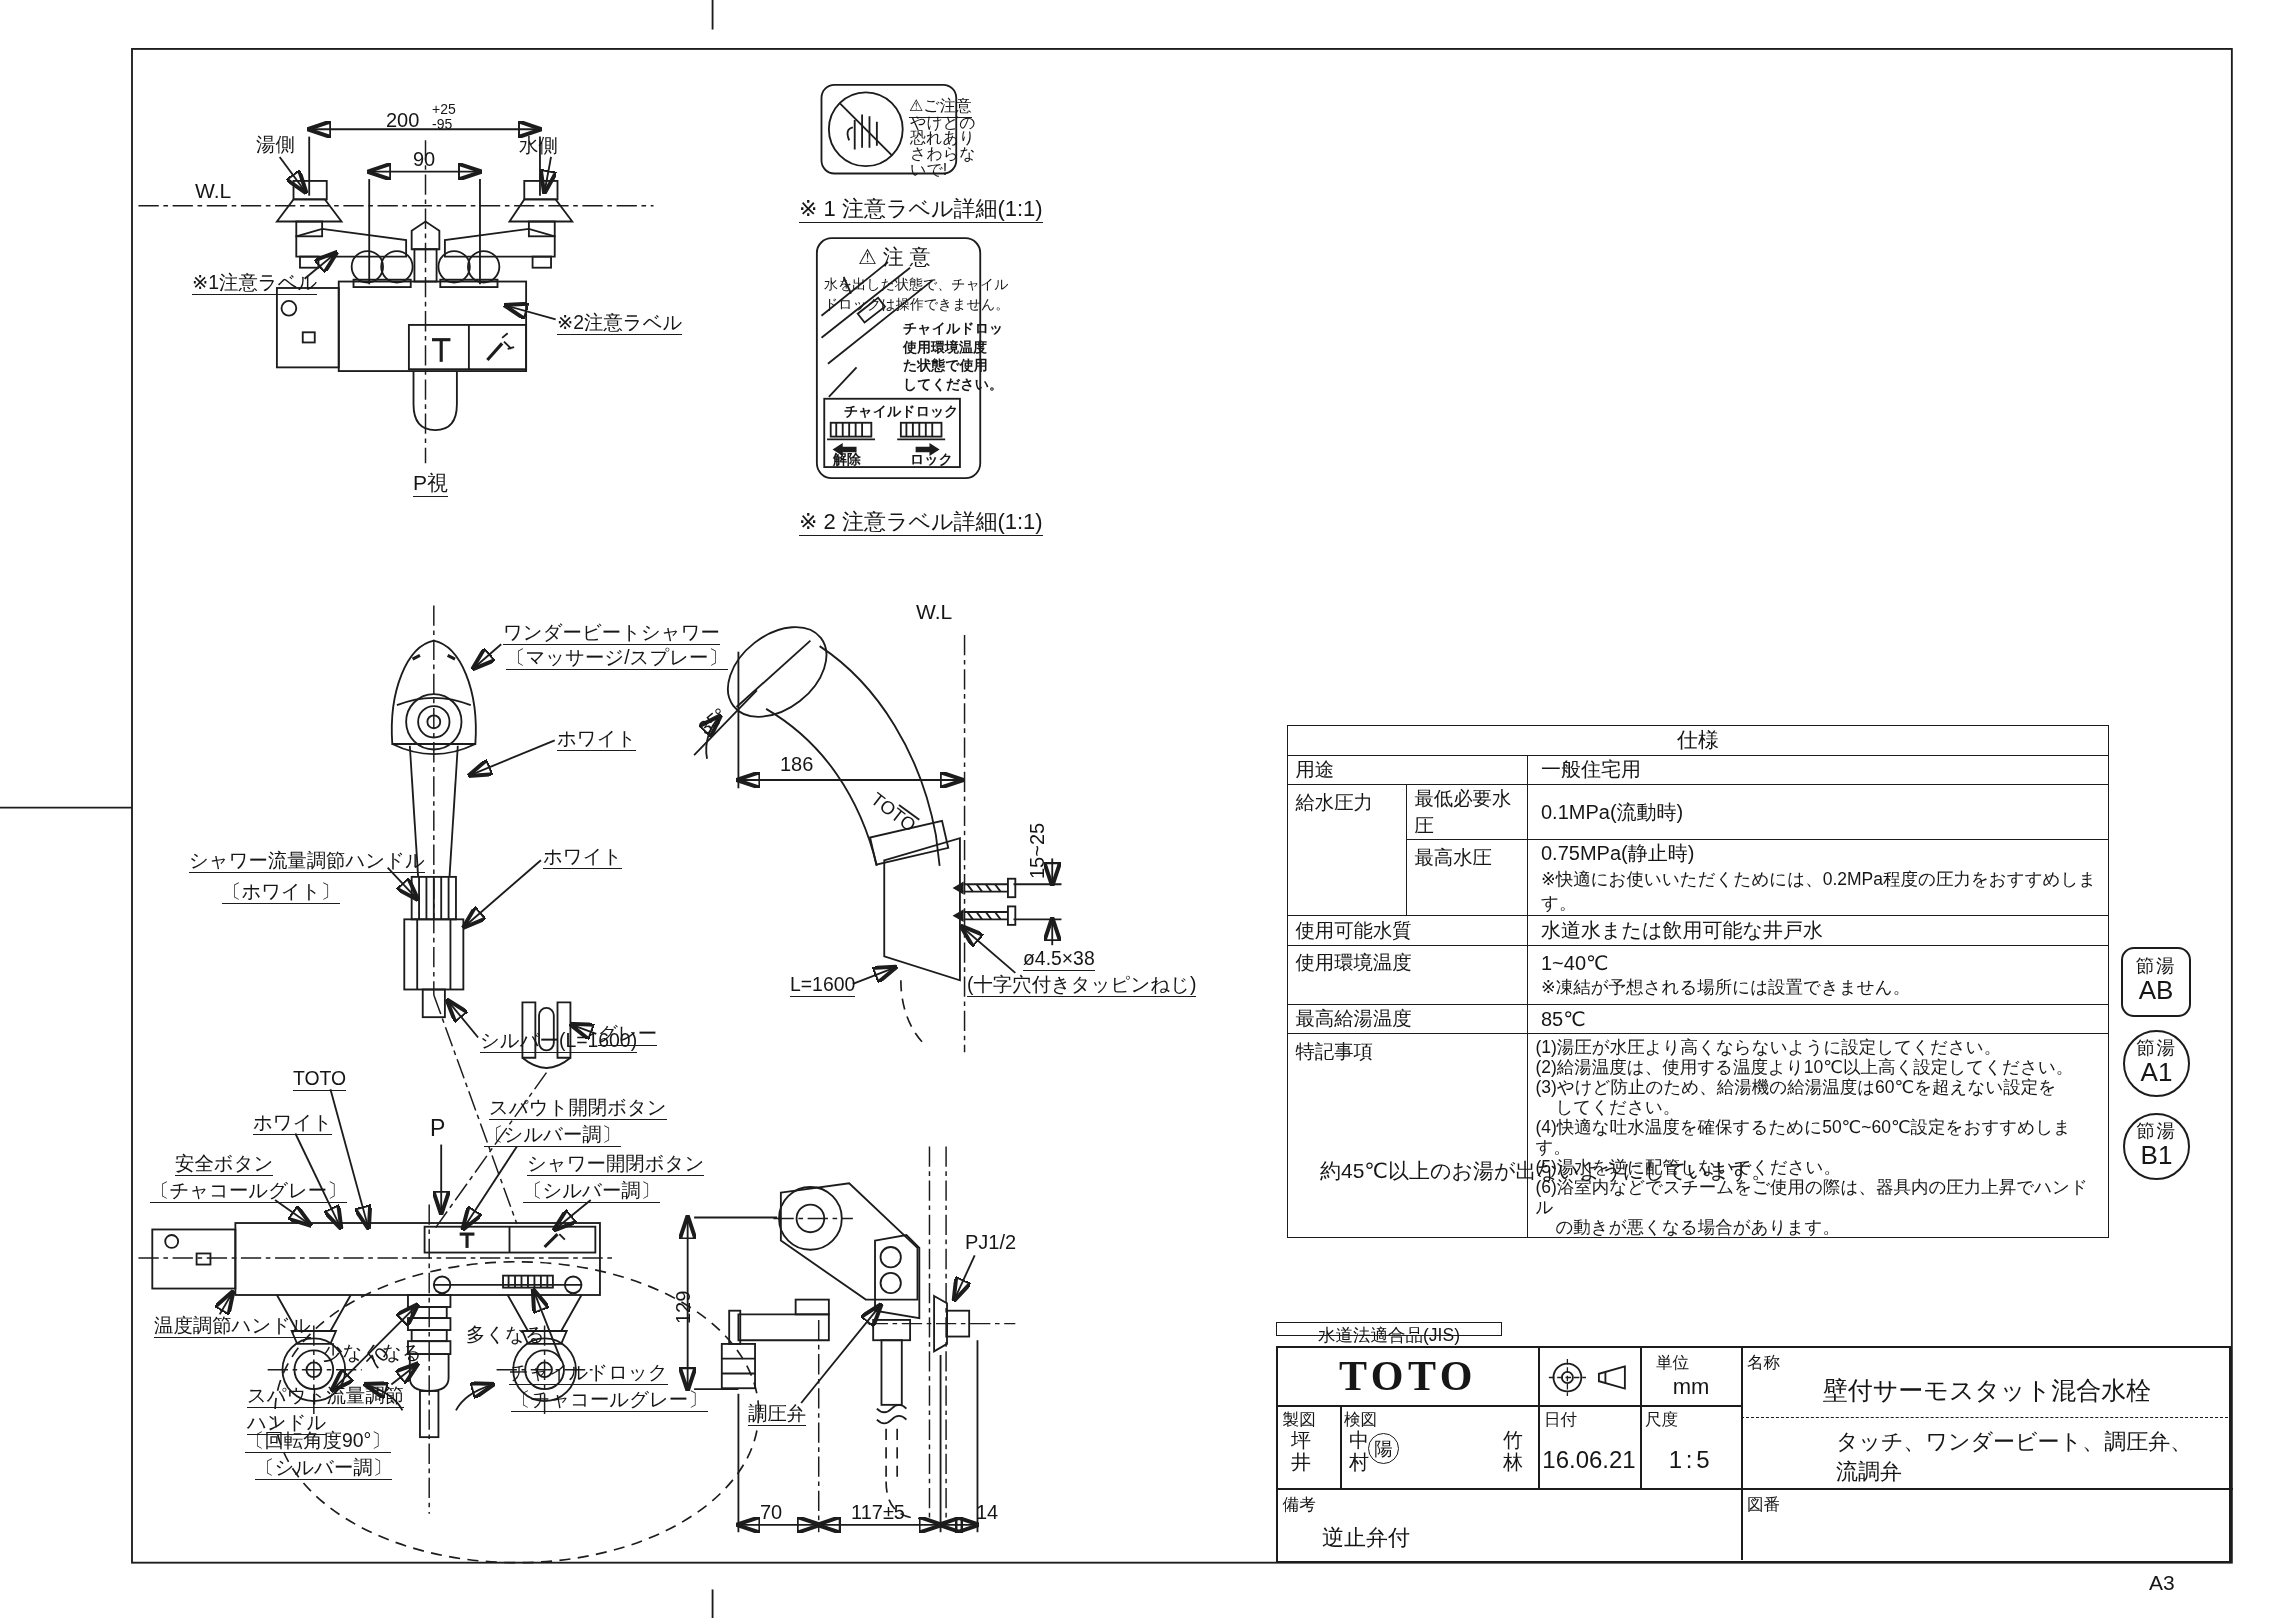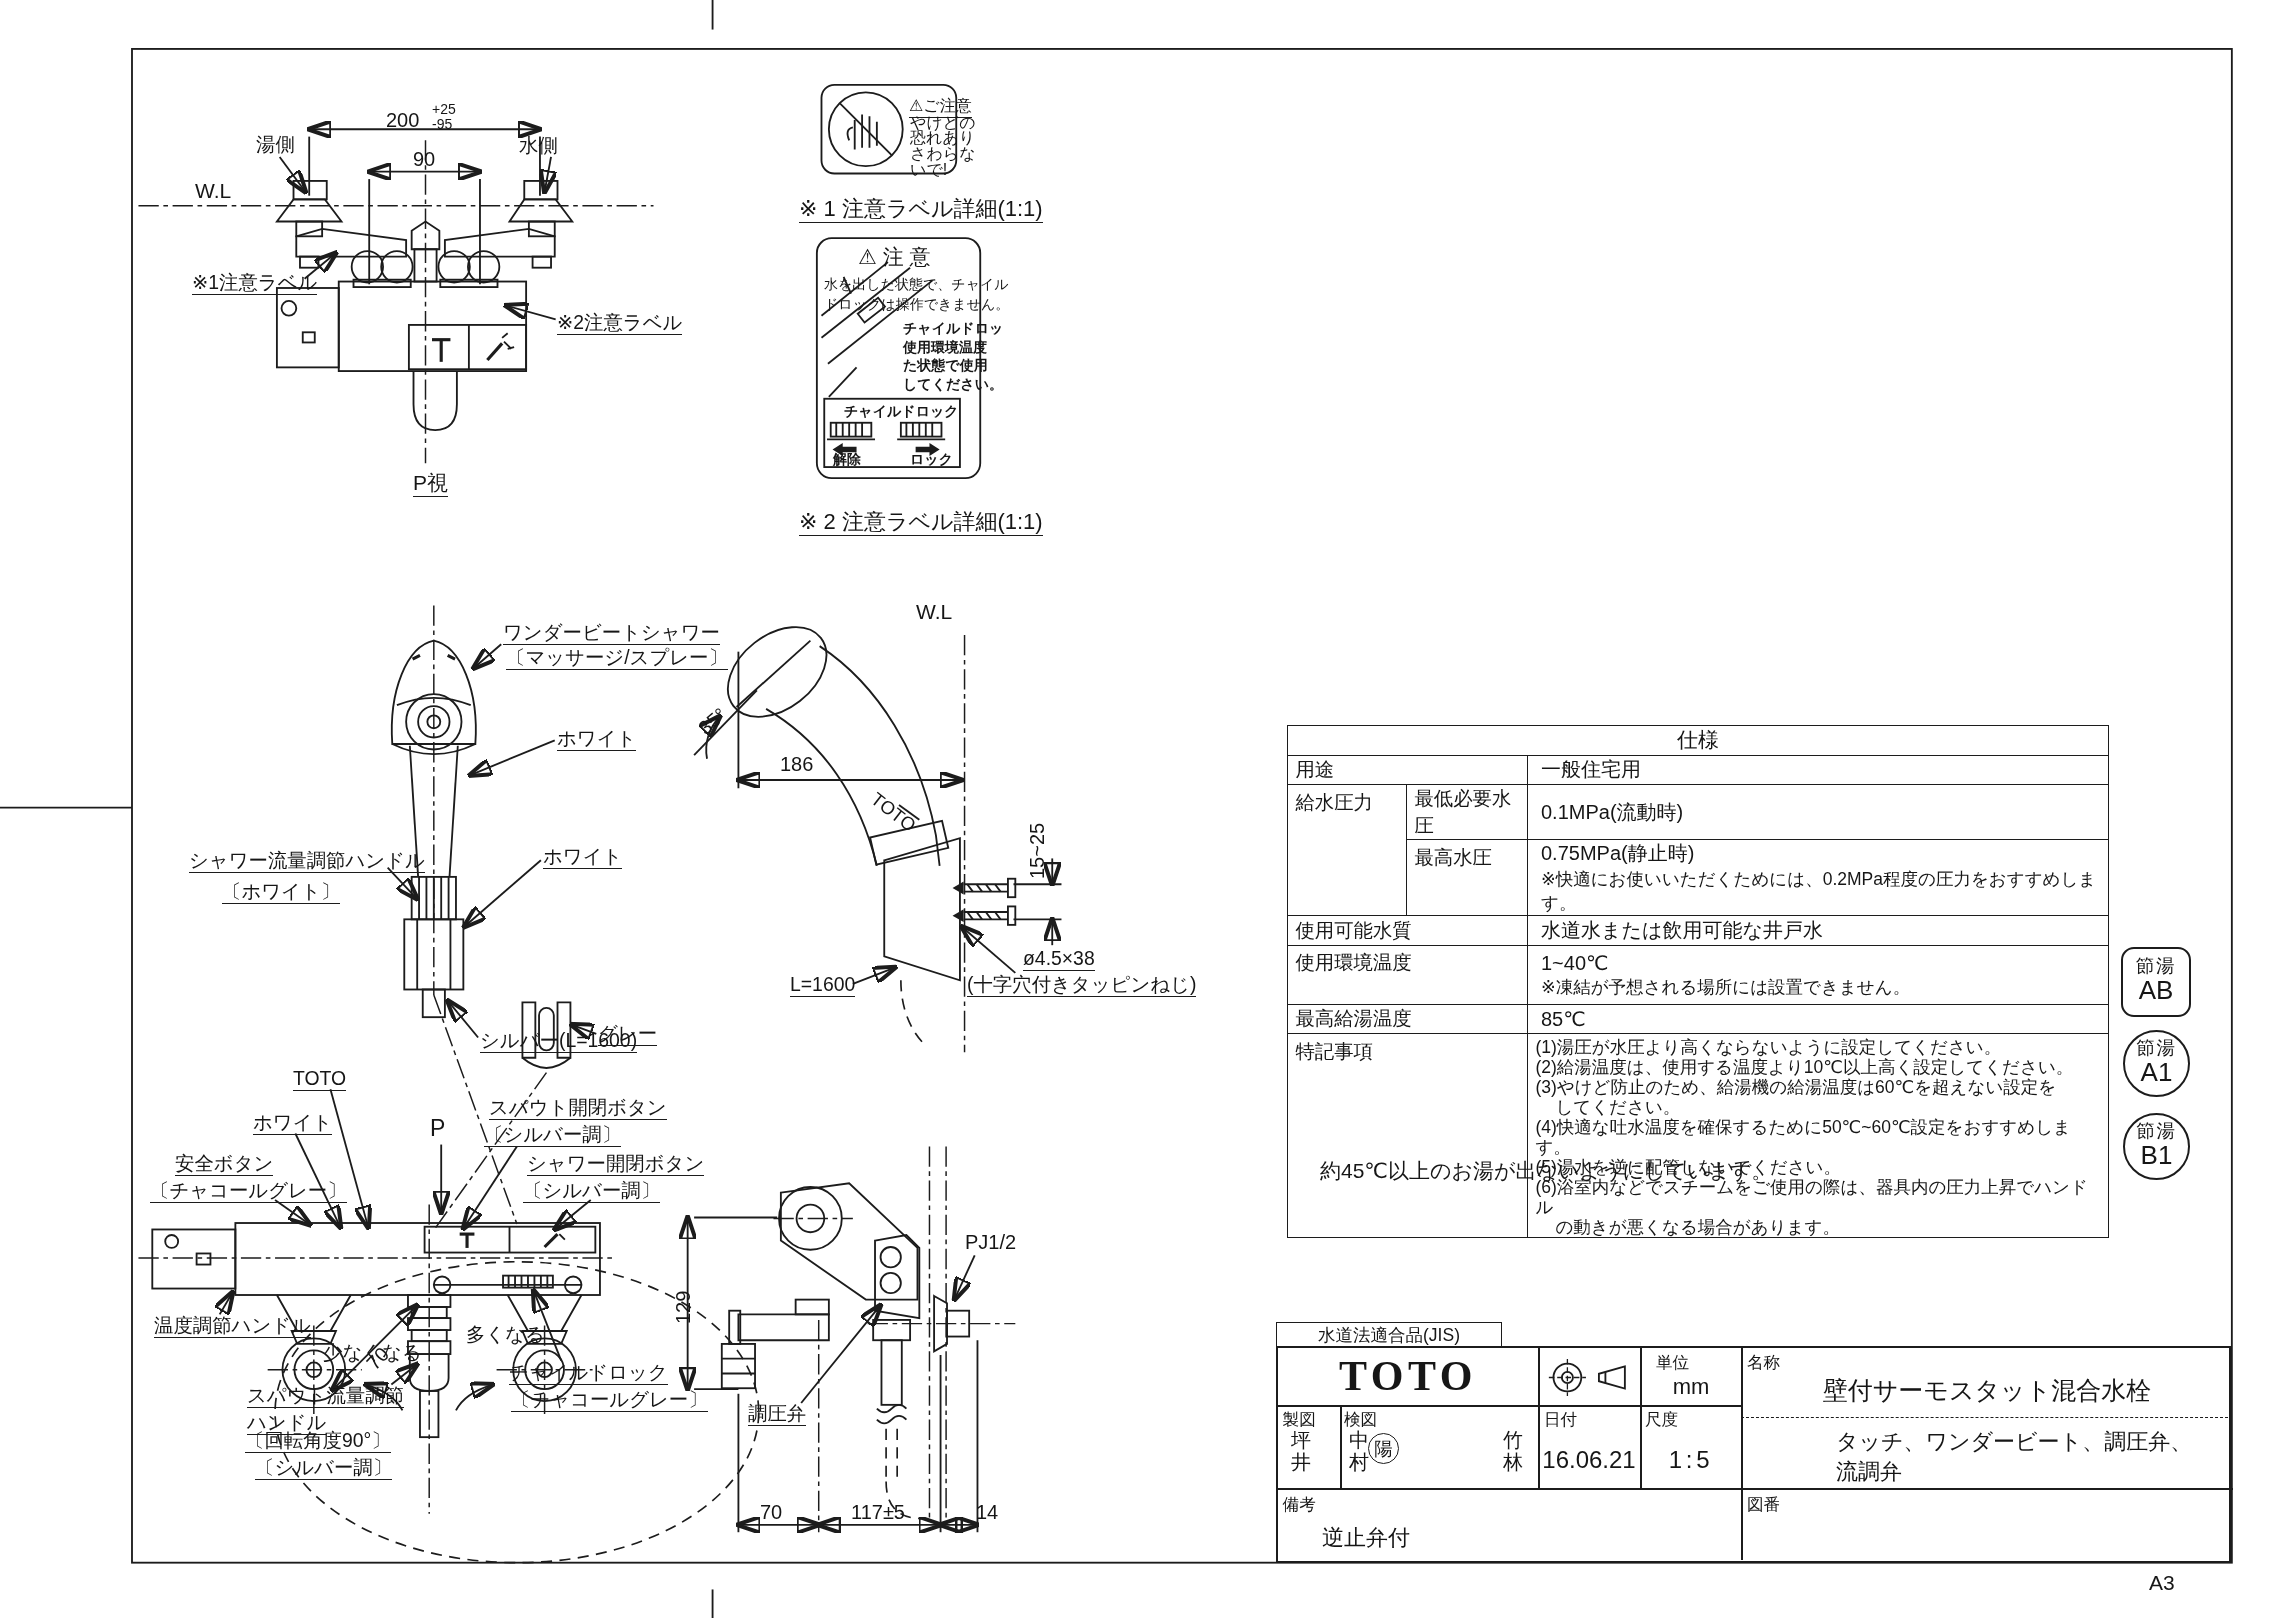--- a/index.html
+++ b/index.html
@@ -423,21 +423,21 @@
   </div>
   <div class="badge" style="left:2123px;top:1030px;width:63px;height:63px;border-radius:50%;">
     <div class="t" style="margin-top:5.5px;">節湯</div>
     <div class="b">A1</div>
   </div>
   <div class="badge" style="left:2123px;top:1113px;width:63px;height:63px;border-radius:50%;">
     <div class="t" style="margin-top:5.5px;">節湯</div>
     <div class="b">B1</div>
   </div>
 
-  <div class="l ctr" style="left:1276px;top:1322px;width:226px;height:25px;border:1.8px solid #1c1c1c;font-size:17.5px;line-height:24px;box-sizing:border-box;">水道法適合品(JIS)</div>
+  <div class="l ctr" style="left:1276px;top:1322px;width:226px;height:14px;border:1.8px solid #1c1c1c;font-size:17.5px;line-height:24px;box-sizing:border-box;">水道法適合品(JIS)</div>
 
   <div class="tb">
     <div class="ln" style="left:260px;top:0;width:1.8px;height:140px;"></div>
     <div class="ln" style="left:362px;top:0;width:1.8px;height:140px;"></div>
     <div class="ln" style="left:463px;top:0;width:1.8px;height:212px;"></div>
     <div class="ln" style="left:62px;top:57px;width:1.8px;height:83px;"></div>
     <div class="ln" style="left:0;top:57px;width:463px;height:1.8px;"></div>
     <div class="ln" style="left:0;top:140px;width:955px;height:1.8px;"></div>
     <div class="tbcell" style="left:463px;top:69px;width:487px;border-top:1.8px dashed #1c1c1c;"></div>
 

